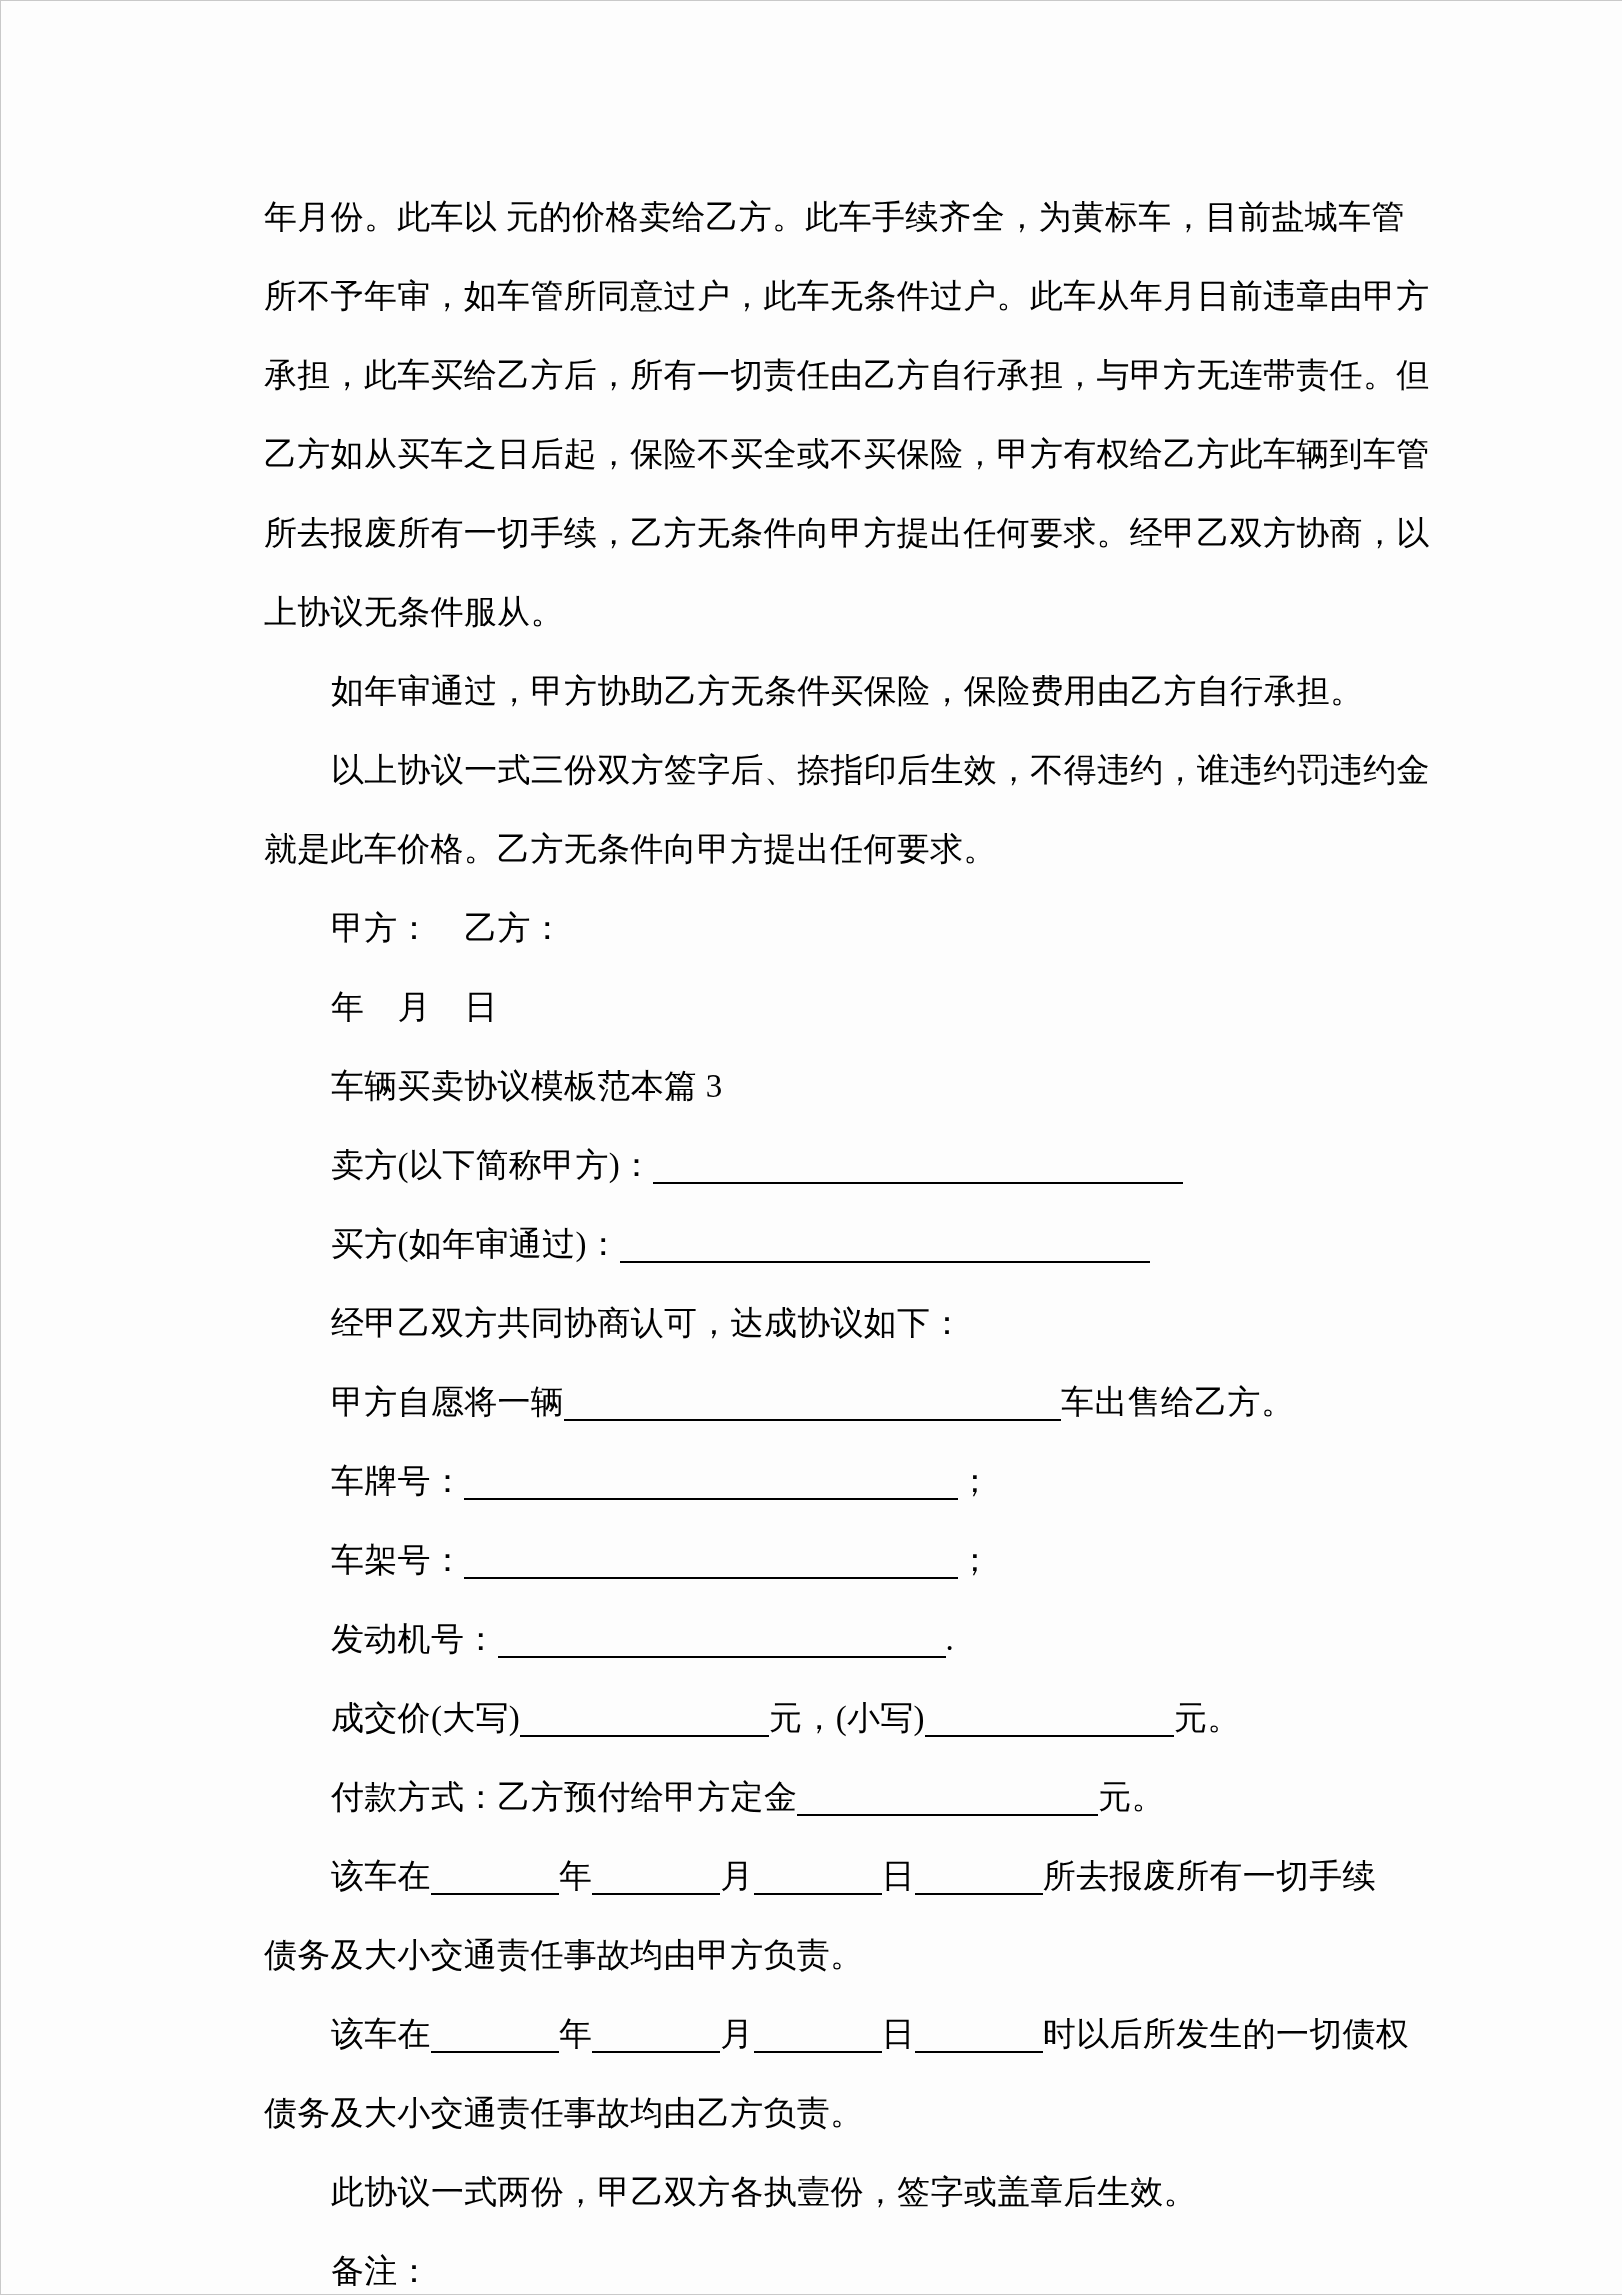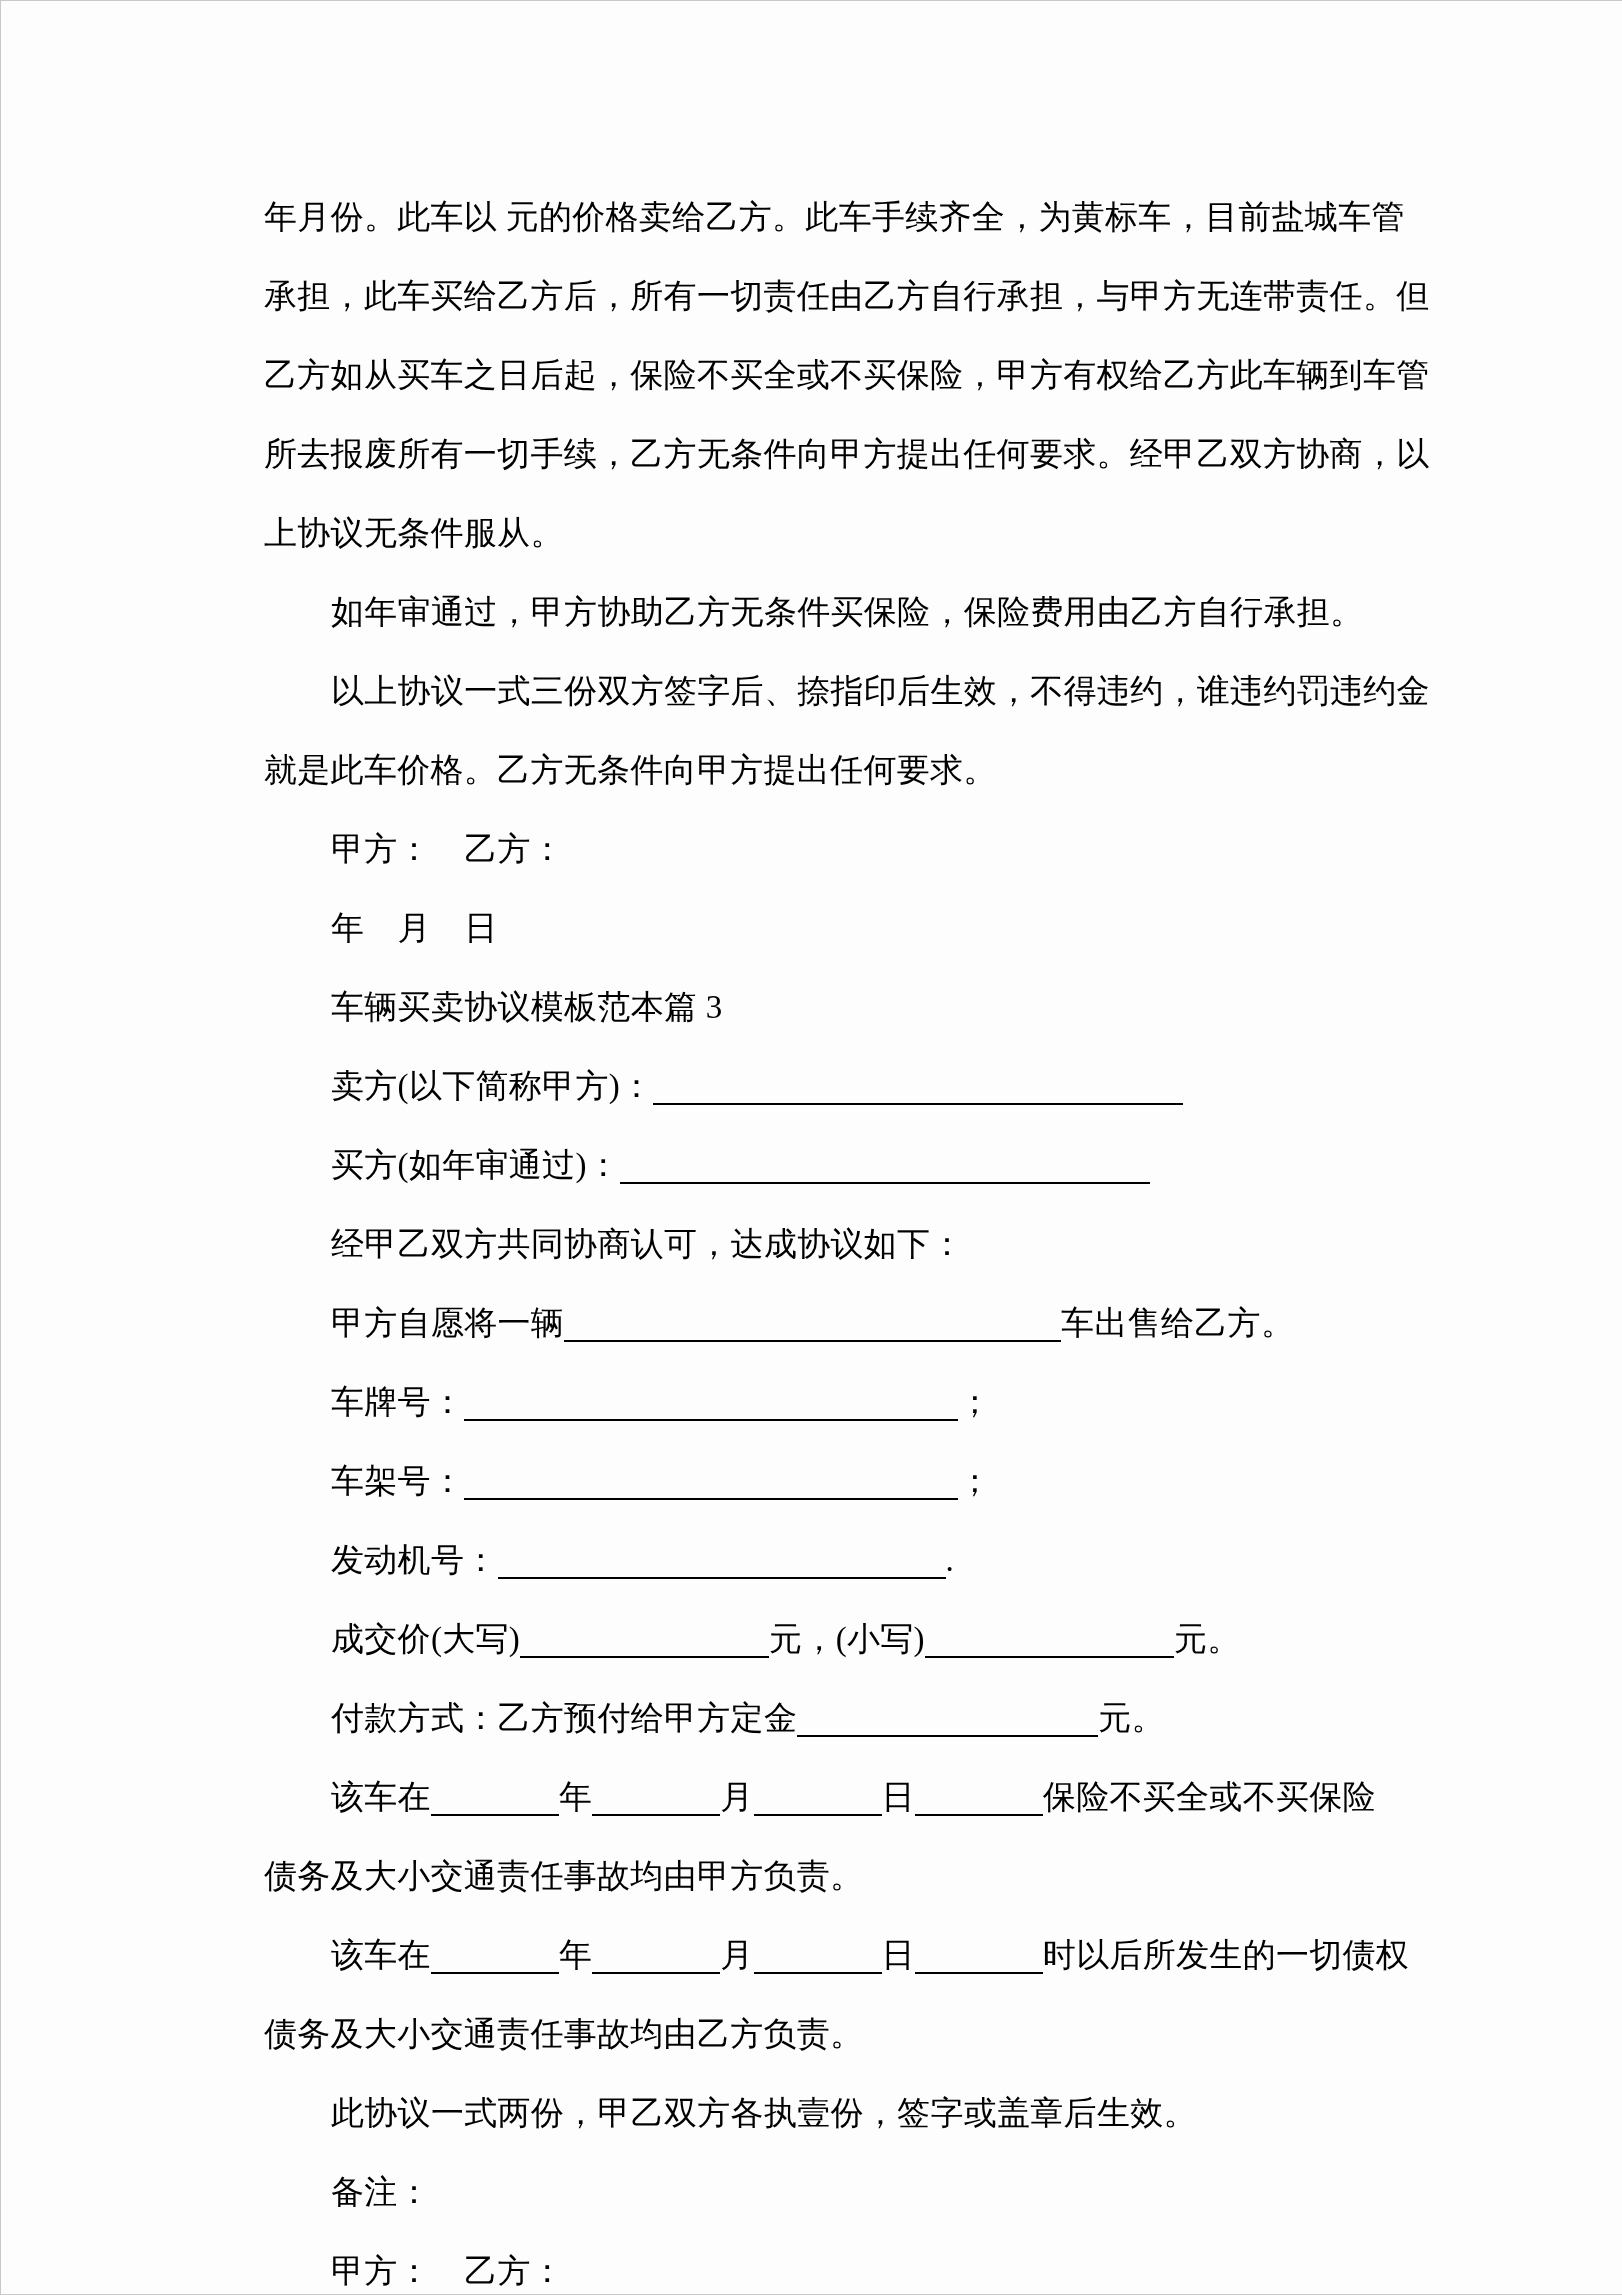--- a/index.html
+++ b/index.html
@@ -41,40 +41,41 @@
     border-bottom: 2.6px solid #000000;
     vertical-align: -7.9px;
   }
 </style>
 </head>
 <body>
 
 <div class="page">
   <div class="doc" id="doc">
       <p class="line"><span>年月份。此车以 元的价格卖给乙方。此车手续齐全，为黄标车，目前盐城车管</span></p>
+      <p class="line"><span>所不予年审，如车管所同意过户，此车无条件过户。此车从年月日前违章由甲方</span></p>
       <p class="line"><span>承担，此车买给乙方后，所有一切责任由乙方自行承担，与甲方无连带责任。但</span></p>
       <p class="line"><span>乙方如从买车之日后起，保险不买全或不买保险，甲方有权给乙方此车辆到车管</span></p>
       <p class="line"><span>所去报废所有一切手续，乙方无条件向甲方提出任何要求。经甲乙双方协商，以</span></p>
       <p class="line"><span>上协议无条件服从。</span></p>
       <p class="line indent"><span>如年审通过，甲方协助乙方无条件买保险，保险费用由乙方自行承担。</span></p>
       <p class="line indent"><span>以上协议一式三份双方签字后、捺指印后生效，不得违约，谁违约罚违约金</span></p>
       <p class="line"><span>就是此车价格。乙方无条件向甲方提出任何要求。</span></p>
       <p class="line indent"><span>甲方：　乙方：</span></p>
       <p class="line indent"><span>年　月　日</span></p>
       <p class="line indent"><span>车辆买卖协议模板范本篇 3</span></p>
       <p class="line indent"><span>卖方(以下简称甲方)：</span><span class="blank" style="width: 530px;"></span></p>
       <p class="line indent"><span>买方(如年审通过)：</span><span class="blank" style="width: 530px;"></span></p>
       <p class="line indent"><span>经甲乙双方共同协商认可，达成协议如下：</span></p>
       <p class="line indent"><span>甲方自愿将一辆</span><span class="blank" style="width: 497px;"></span><span>车出售给乙方。</span></p>
       <p class="line indent"><span>车牌号：</span><span class="blank" style="width: 494px;"></span><span>；</span></p>
       <p class="line indent"><span>车架号：</span><span class="blank" style="width: 494px;"></span><span>；</span></p>
       <p class="line indent"><span>发动机号：</span><span class="blank" style="width: 448px;"></span><span>.</span></p>
       <p class="line indent"><span>成交价(大写)</span><span class="blank" style="width: 249px;"></span><span>元，(小写)</span><span class="blank" style="width: 249px;"></span><span>元。</span></p>
       <p class="line indent"><span>付款方式：乙方预付给甲方定金</span><span class="blank" style="width: 301px;"></span><span>元。</span></p>
-      <p class="line indent"><span>该车在</span><span class="blank" style="width: 128px;"></span><span>年</span><span class="blank" style="width: 128px;"></span><span>月</span><span class="blank" style="width: 128px;"></span><span>日</span><span class="blank" style="width: 128px;"></span><span>保险不买全或不买保险</span></p>
+      <p class="line indent"><span>该车在</span><span class="blank" style="width: 128px;"></span><span>年</span><span class="blank" style="width: 128px;"></span><span>月</span><span class="blank" style="width: 128px;"></span><span>日</span><span class="blank" style="width: 128px;"></span><span>所去报废所有一切手续</span></p>
       <p class="line"><span>债务及大小交通责任事故均由甲方负责。</span></p>
       <p class="line indent"><span>该车在</span><span class="blank" style="width: 128px;"></span><span>年</span><span class="blank" style="width: 128px;"></span><span>月</span><span class="blank" style="width: 128px;"></span><span>日</span><span class="blank" style="width: 128px;"></span><span>时以后所发生的一切债权</span></p>
       <p class="line"><span>债务及大小交通责任事故均由乙方负责。</span></p>
       <p class="line indent"><span>此协议一式两份，甲乙双方各执壹份，签字或盖章后生效。</span></p>
       <p class="line indent"><span>备注：</span></p>
       <p class="line indent"><span>甲方：　乙方：</span></p>
     </div>
 </div>
 
 

